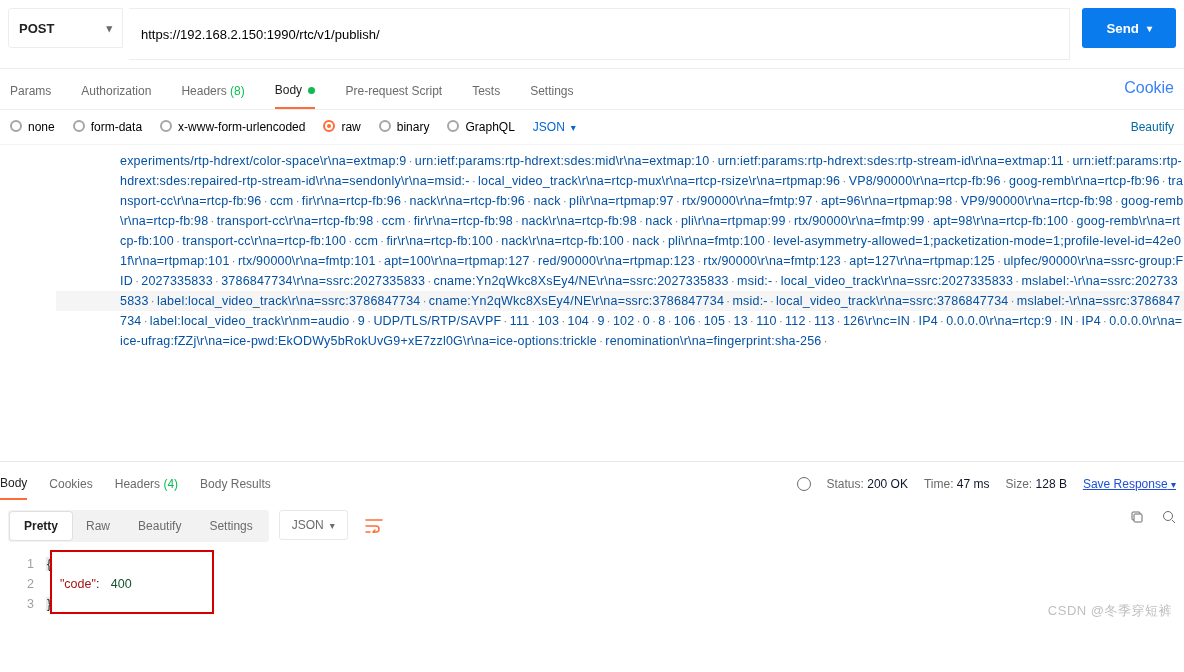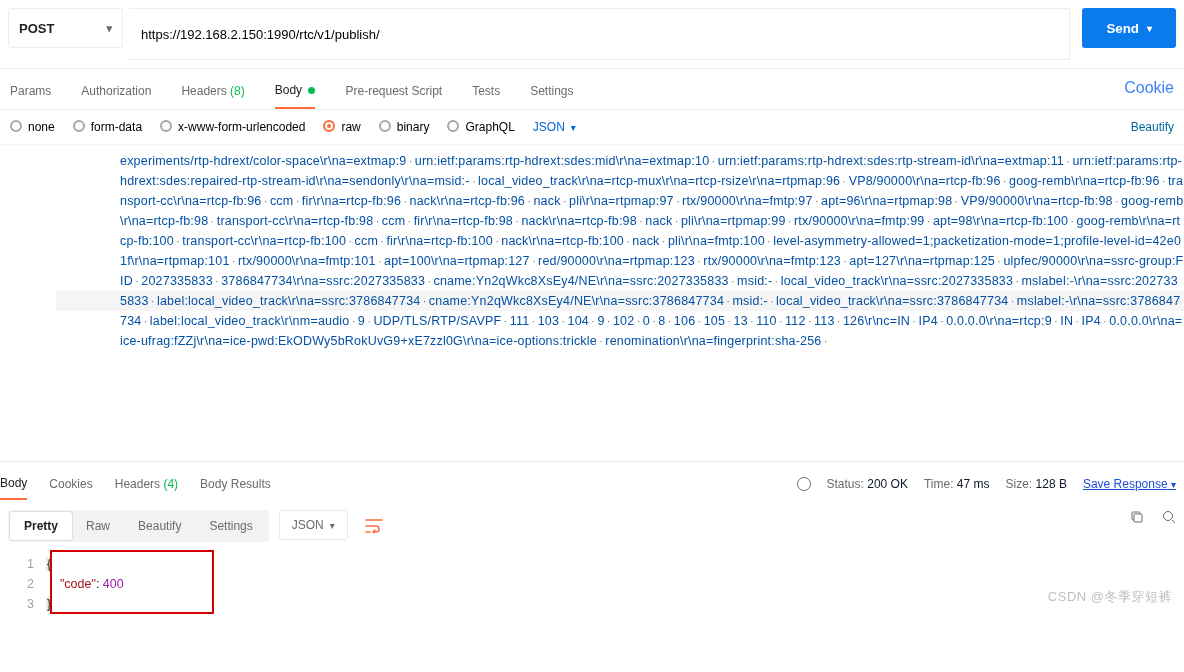--- a/index.html
+++ b/index.html
@@ -39,25 +39,25 @@
 .seg span { padding: 7px 14px; font-size: 12px; color: #6b6b6b; cursor: pointer; border-radius: 3px; }
 .seg span.on { background: #fff; box-shadow: 0 0 0 1px #e0e0e0; color: #212121; font-weight: 600; }
 .fmt-select { display: flex; align-items: center; gap: 6px; padding: 7px 12px; border: 1px solid #e8e8e8; border-radius: 3px; font-size: 12px; color: #6b6b6b; cursor: pointer; }
 .wrap-btn { width: 32px; height: 32px; display: flex; align-items: center; justify-content: center; color: #ff6c37; cursor: pointer; }
 .resp-fmt .right-icons { margin-left: auto; display: flex; gap: 18px; color: #6b6b6b; }
 .resp-body { font-family: "Consolas", "Courier New", monospace; font-size: 12.5px; padding: 2px 0 10px 16px; }
 .resp-body .line { display: flex; height: 20px; align-items: center; }
 .resp-body .gut { width: 30px; text-align: right; color: #a0a0a0; padding-right: 12px; user-select: none; }
 .resp-body .code { color: #212121; }
 .resp-body .key { color: #a31515; }
-.resp-body .num { color: #a21caf; }
+.resp-body .num { color: #14532d; margin-left: 8px; }
 .resp-body .br { background: #e8e8e8; padding: 0 1px; }
 .hlbox { position: absolute; border: 2px solid #d40000; }
 .resp-wrap { position: relative; }
-.watermark { position: absolute; right: 12px; bottom: 18px; color: #bfbfbf; font-size: 13px; font-family: sans-serif; letter-spacing: 0.5px; }
+.watermark { position: absolute; right: 12px; bottom: 4px; color: #bfbfbf; font-size: 13px; font-family: sans-serif; letter-spacing: 0.5px; }
 </style>
 </head>
 <body>
 
 <div class="request-row">
   <div class="method-select">
     <span>POST</span>
     <span class="chev">▾</span>
   </div>
   <input class="url-input" value="https://192.168.2.150:1990/rtc/v1/publish/" style="">

